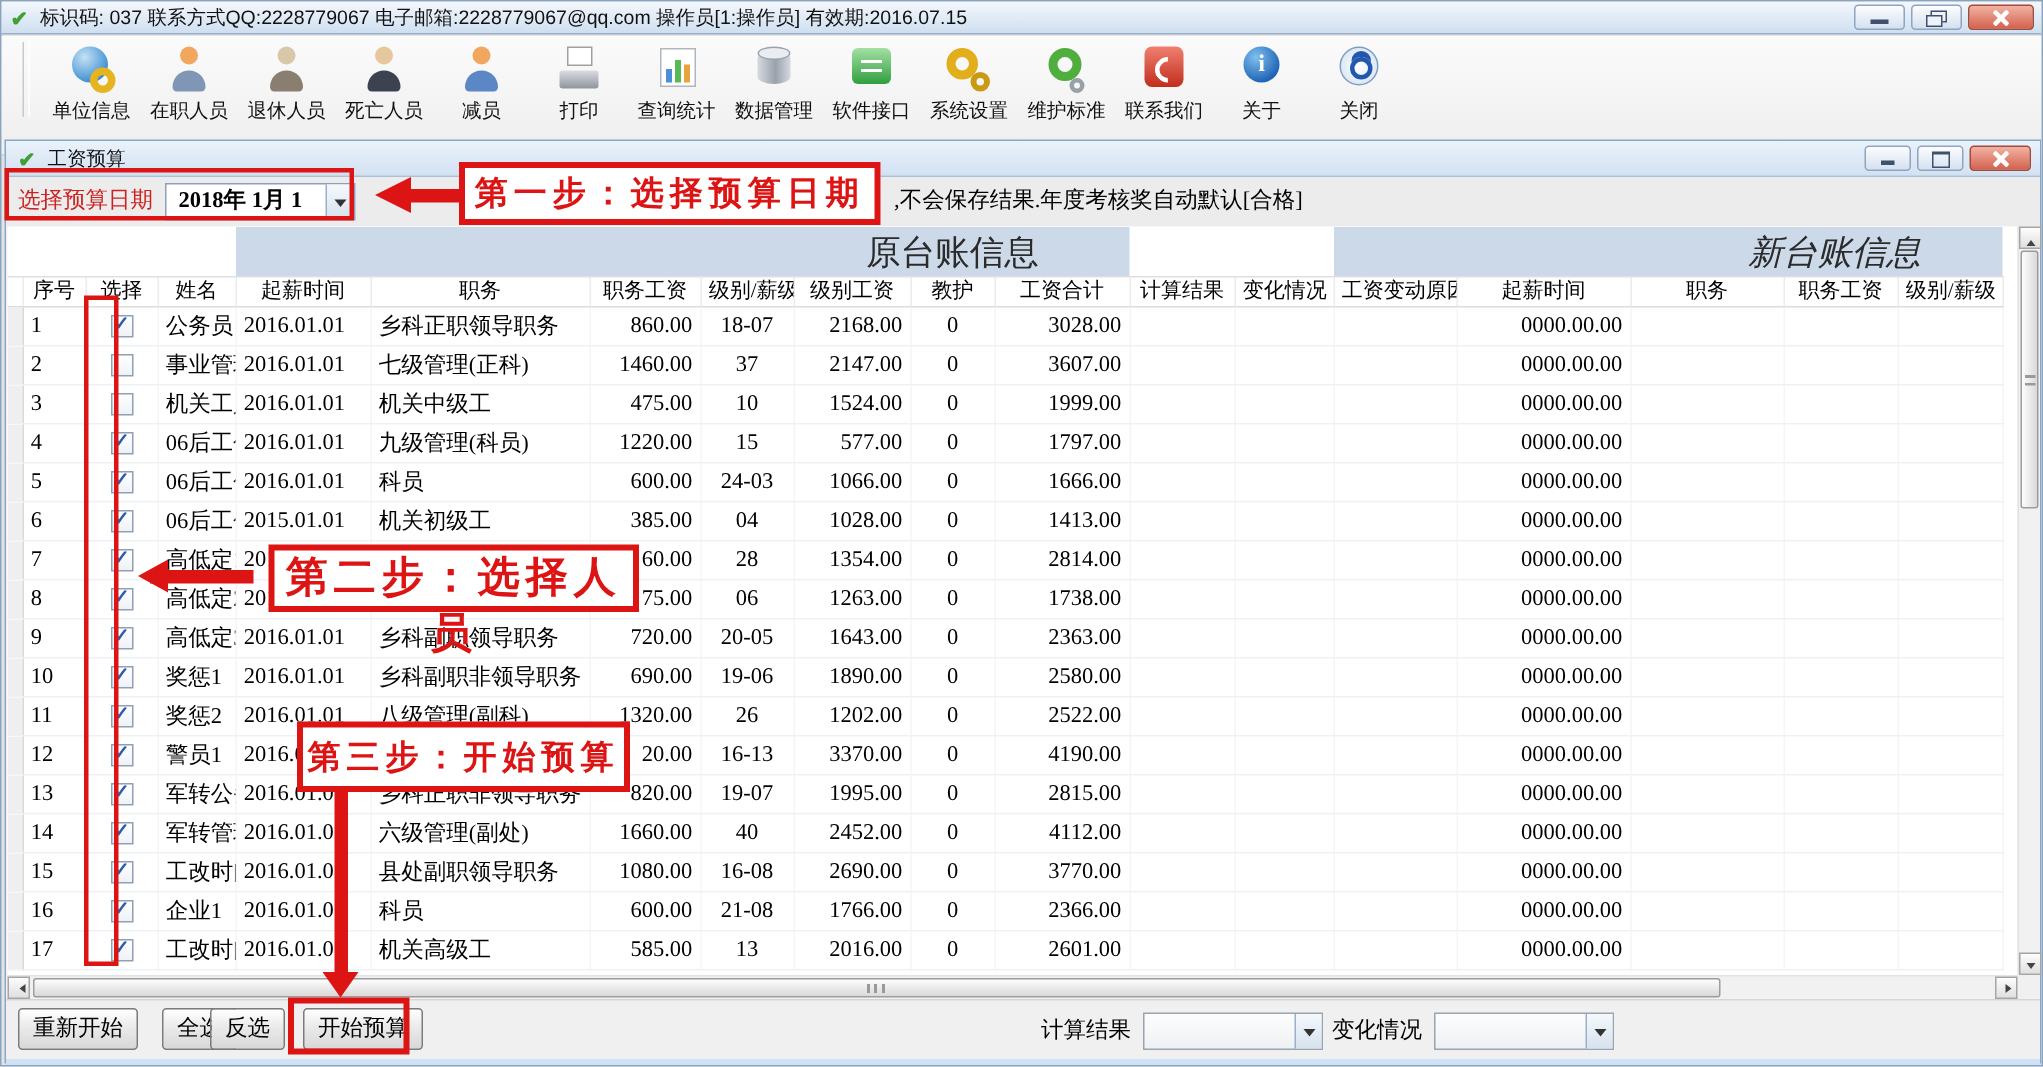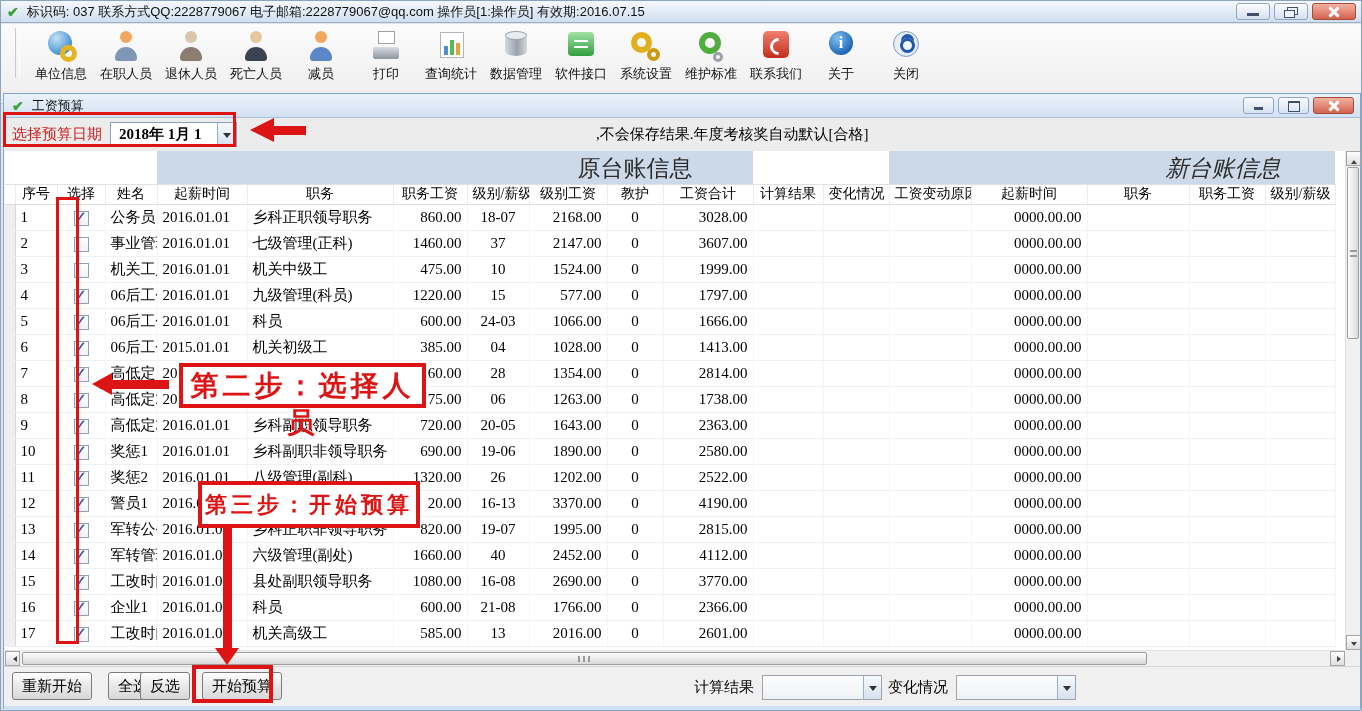--- a/index.html
+++ b/index.html
@@ -647,20 +647,21 @@
             <span class="tri-down"></span>
           </span>
         </span>
     </div>
     <div class="strip"></div>
   </div>
 
   <div class="ann ann-box" style="left:2px;top:111px;width:233px;height:35px;"></div>
   <div class="ann head-left" style="left:237px;top:117px;"></div>
   <div class="ann shaft" style="left:260px;top:125px;width:45px;height:9px;"></div>
+  <div class="ann ann-box thick filled ann-text" style="left:305px;top:107px;width:281px;height:42px;font-size:22px;line-height:34px;">第一步：选择预算日期</div>
 
   <div class="ann ann-box" style="left:55px;top:196px;width:23px;height:447px;"></div>
   <div class="ann head-left sm" style="left:80px;top:372px;"></div>
   <div class="ann shaft" style="left:99px;top:379px;width:69px;height:9px;"></div>
   <div class="ann ann-box thick filled ann-text" style="left:178px;top:362px;width:247px;height:45px;font-size:28px;line-height:37px;">第二步：选择人员</div>
 
   <div class="ann ann-box thick filled ann-text" style="left:197px;top:480px;width:222px;height:47px;font-size:22px;line-height:39px;">第三步：开始预算</div>
   <div class="ann shaft" style="left:222px;top:527px;width:9px;height:120px;"></div>
   <div class="ann head-down" style="left:214px;top:647px;"></div>
   <div class="ann ann-box thick" style="left:191px;top:664px;width:81px;height:38px;"></div>

